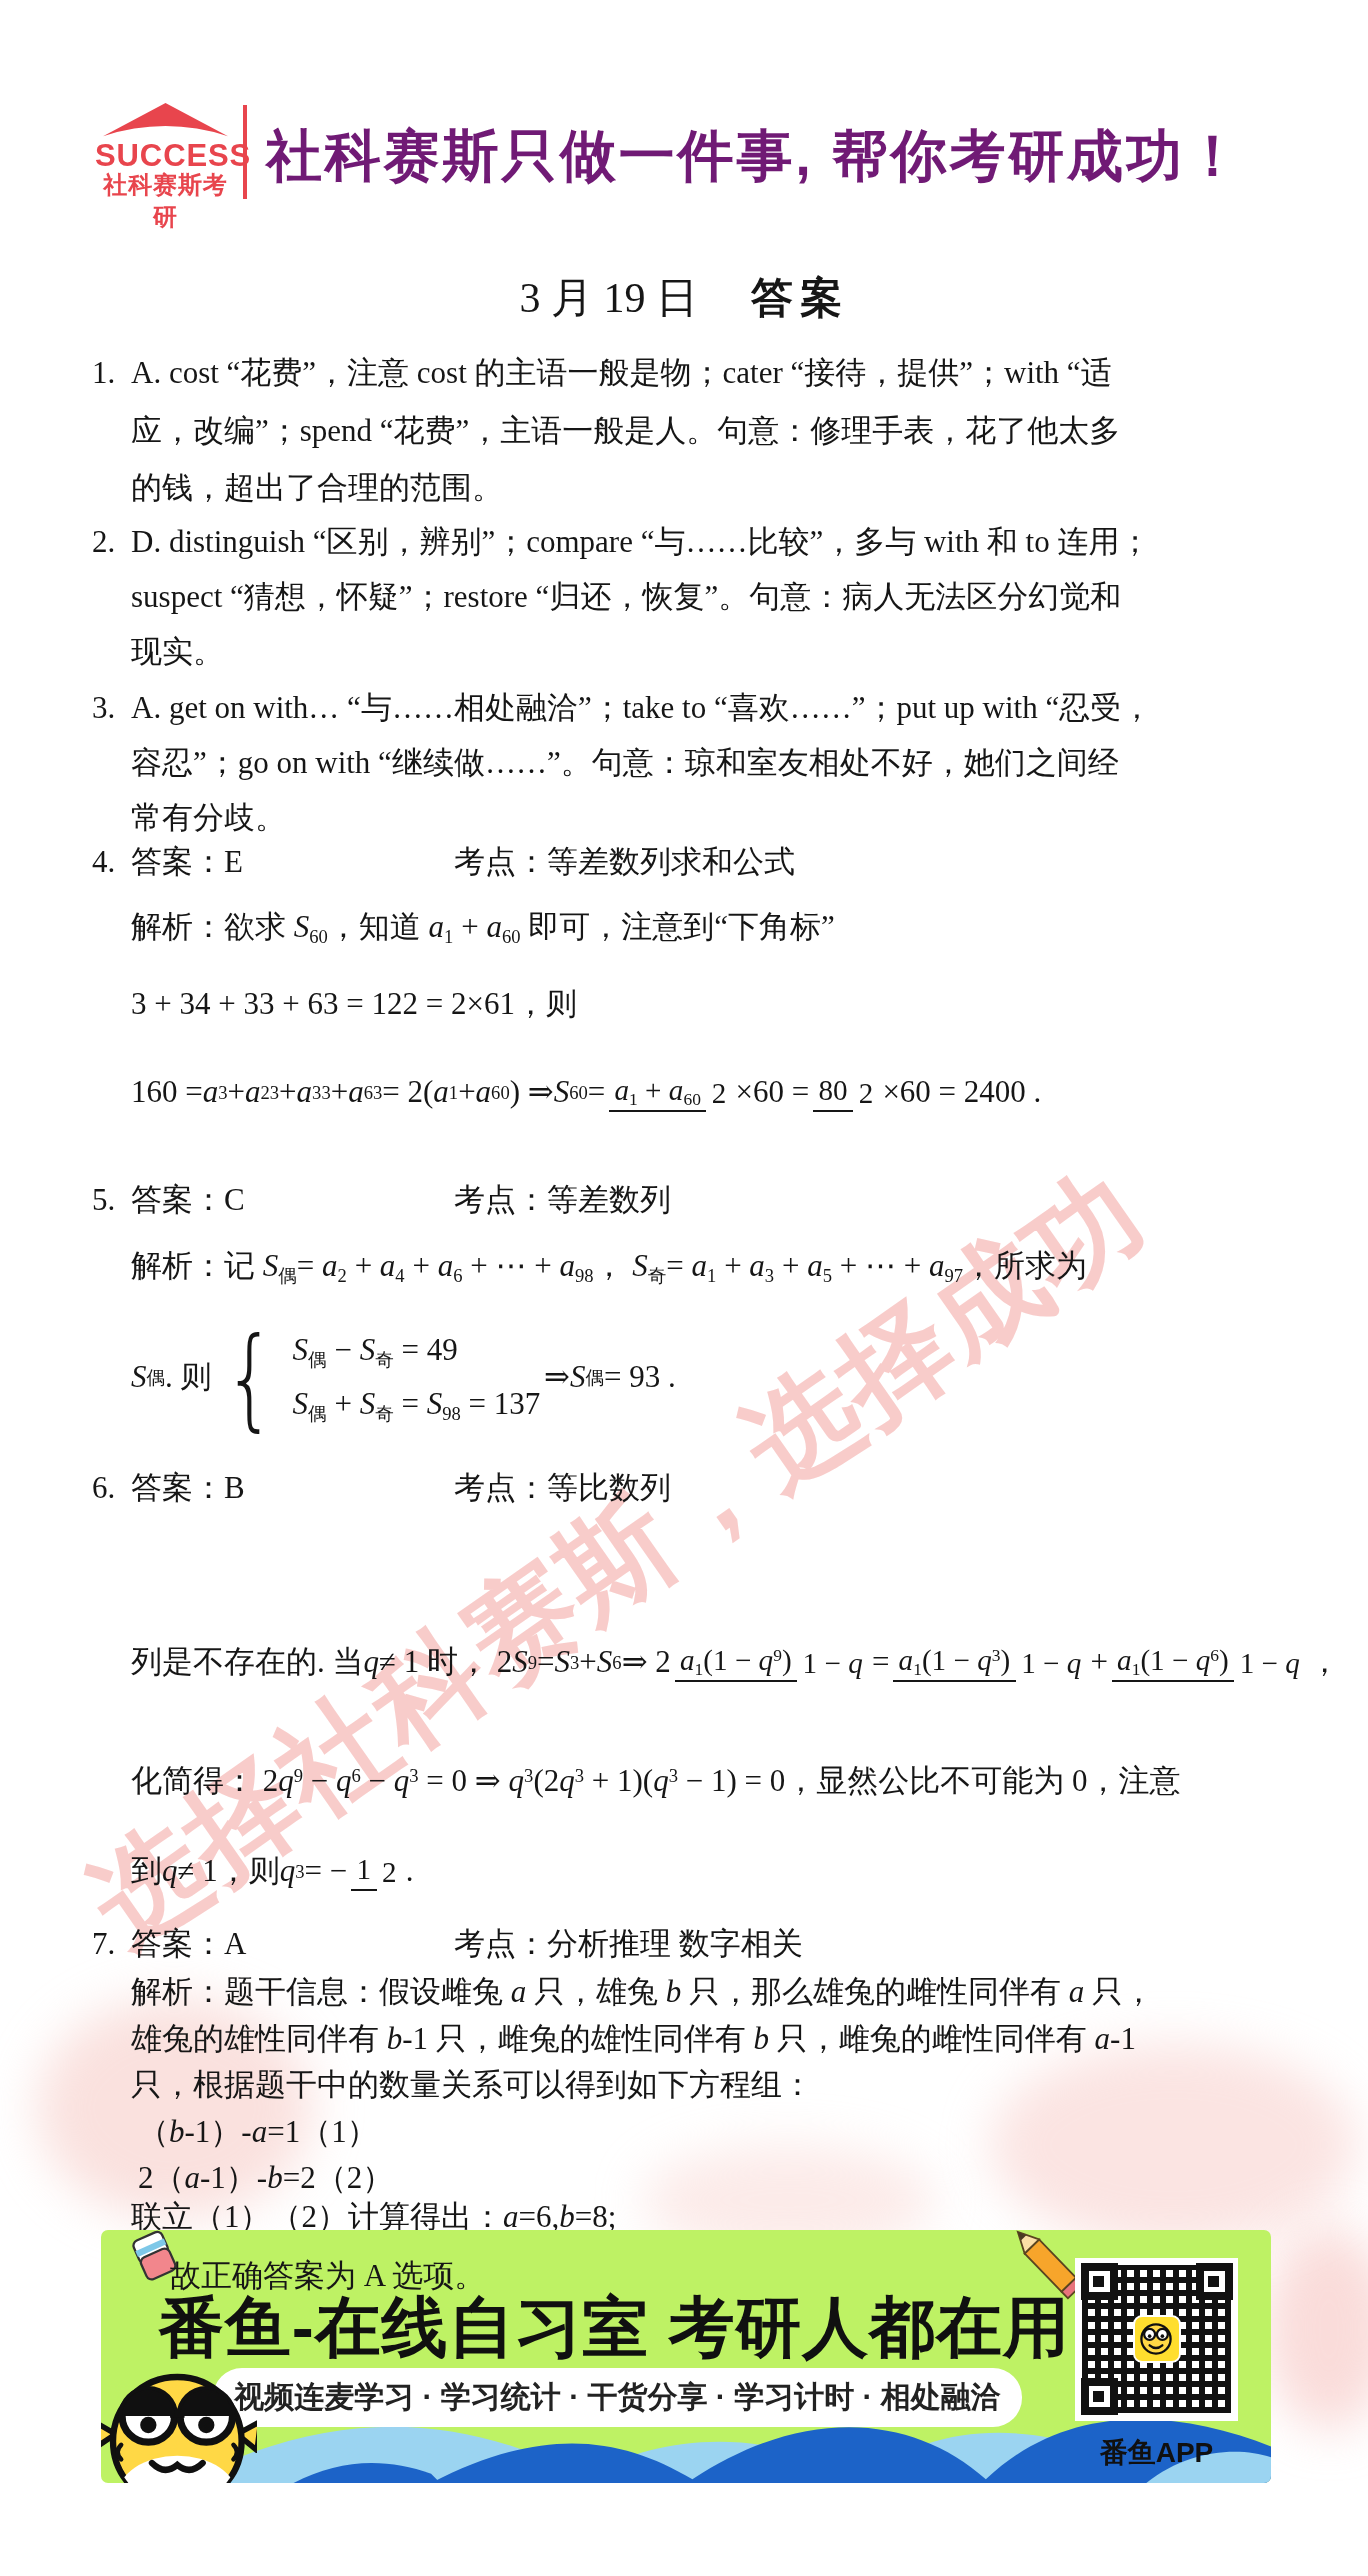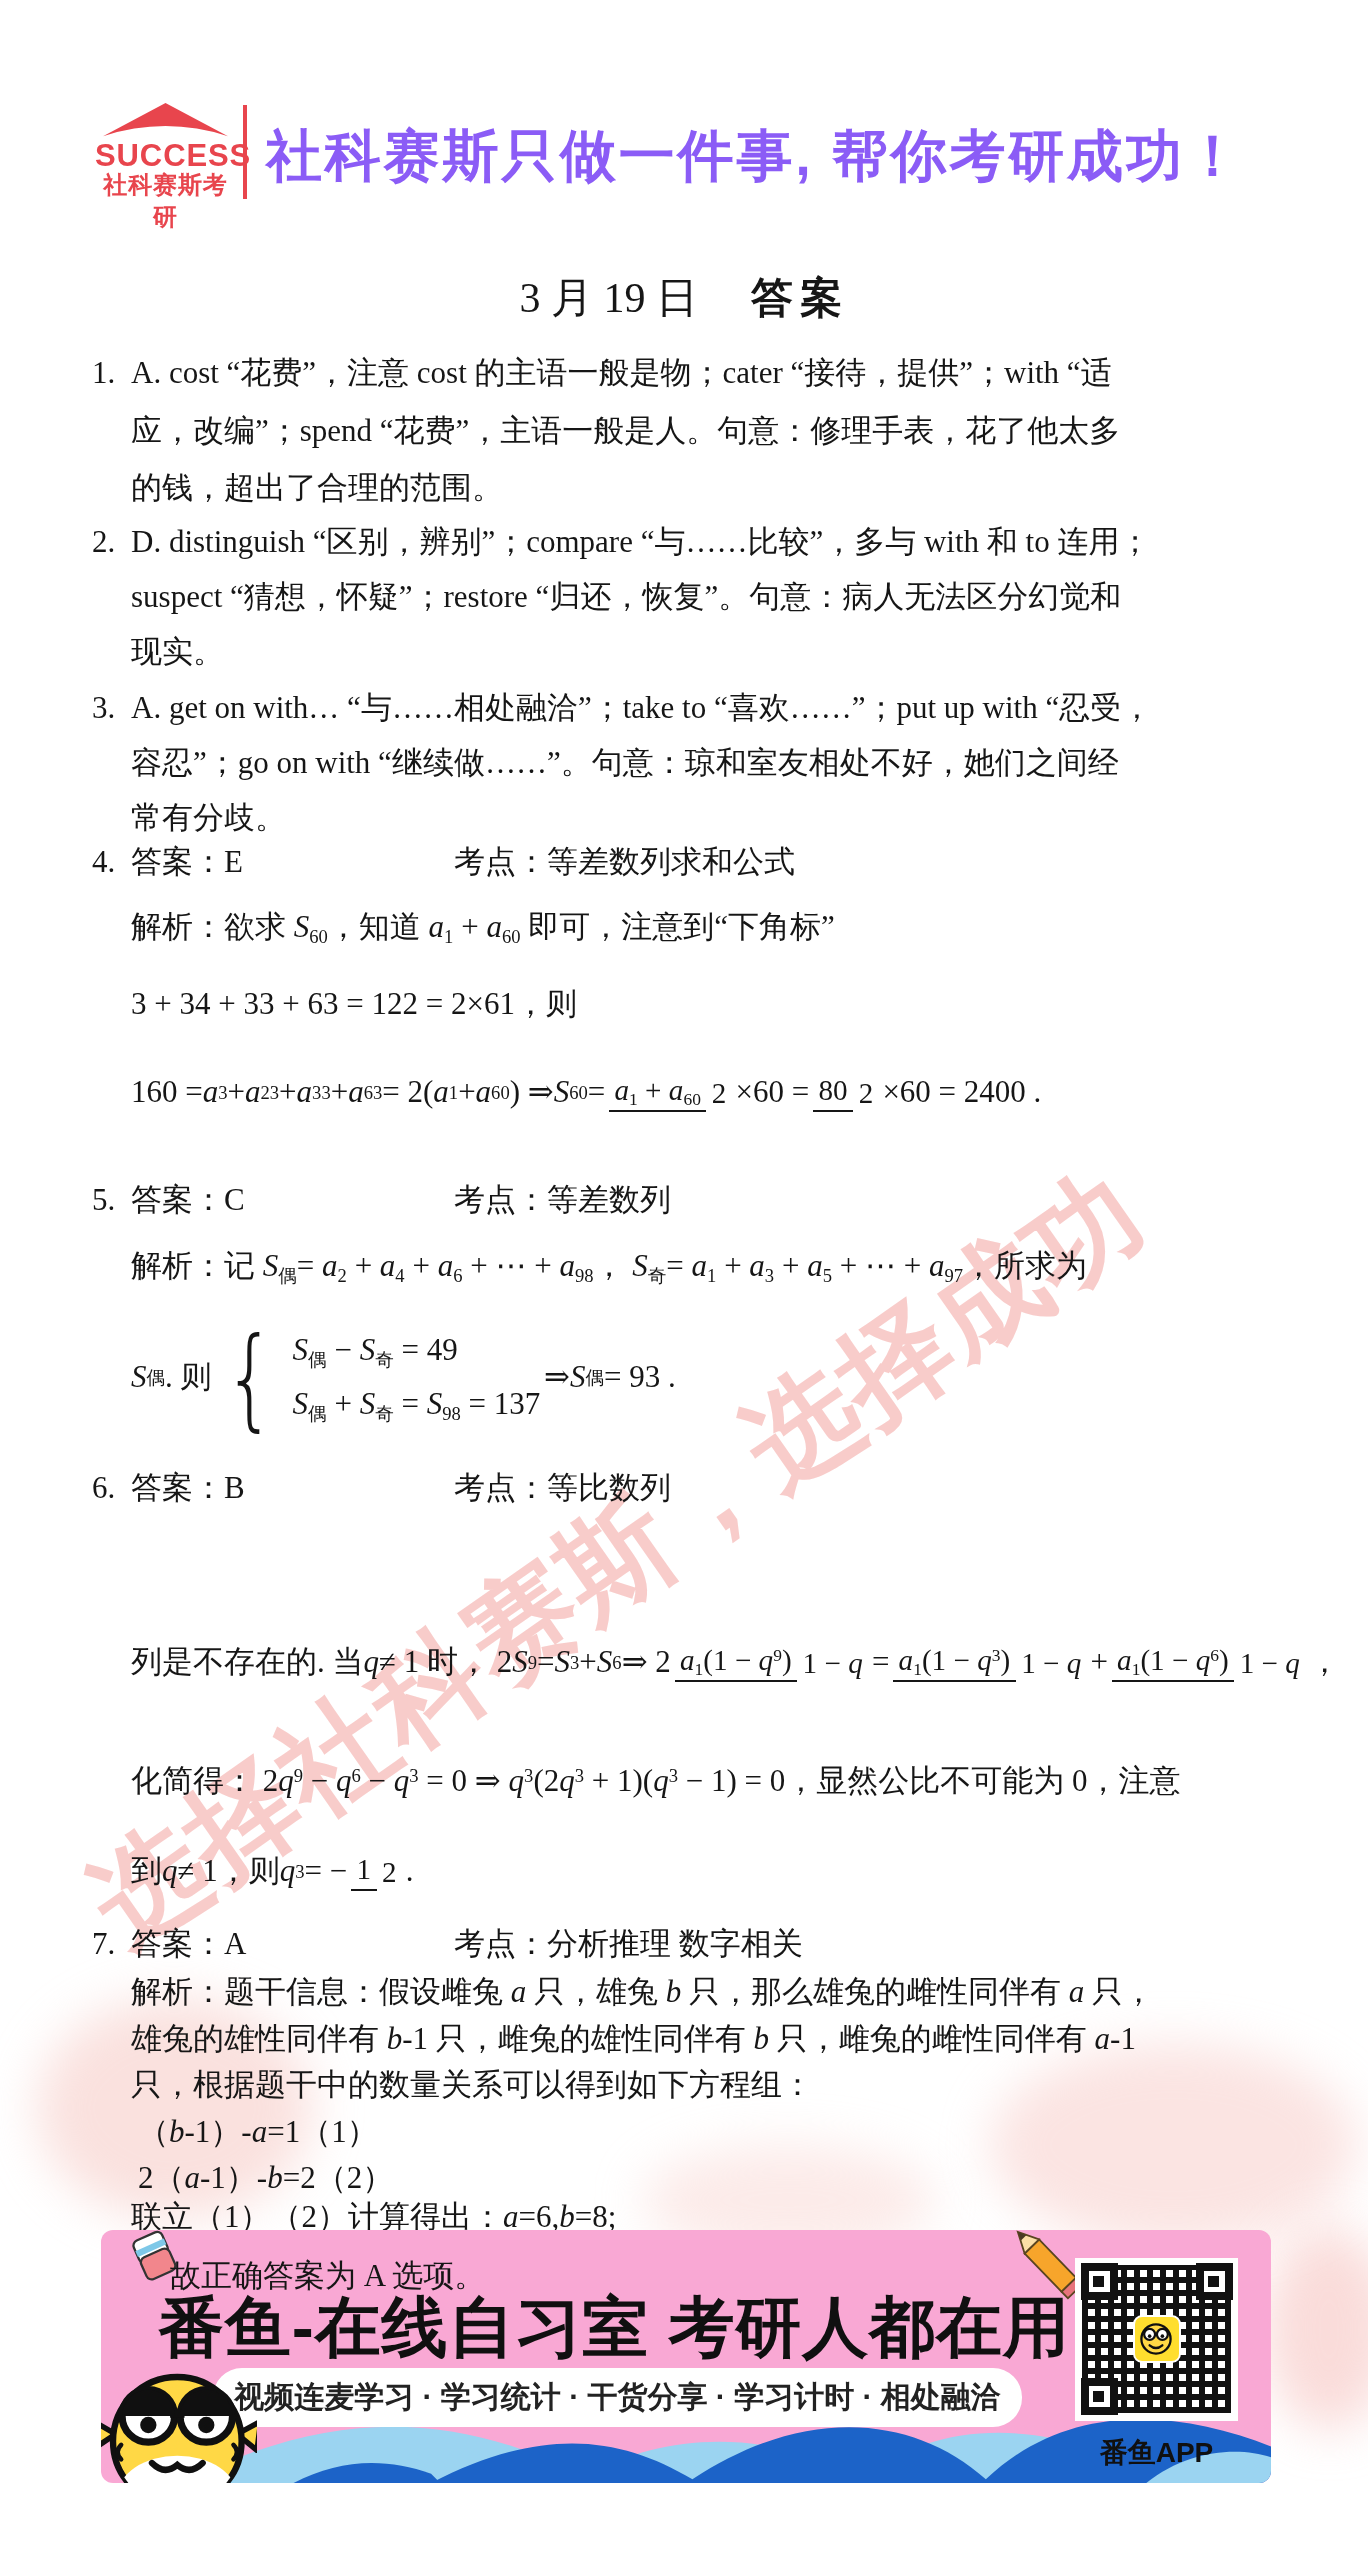--- a/index.html
+++ b/index.html
@@ -9,21 +9,21 @@
   .logo-roof{position:absolute;left:103px;top:103px;width:125px;height:35px;}
   .logo-brand{position:absolute;left:95px;top:138px;width:139px;text-align:center;
         font-family:"Liberation Sans","DejaVu Sans",sans-serif;font-weight:900;font-size:31px;
         letter-spacing:0.9px;color:#E8454D;}
   .logo-sub{position:absolute;left:92px;top:169px;width:147px;text-align:center;
         font-family:"Liberation Sans","DejaVu Sans",sans-serif;font-weight:900;font-size:24px;
         letter-spacing:0.9px;color:#E8454D;}
   .hdr-divider{position:absolute;left:243px;top:105px;width:3.7px;height:94px;background:#E8454D;}
   .slogan{position:absolute;left:266px;top:119px;width:1036px;
         font-family:"Liberation Sans","DejaVu Sans",sans-serif;font-weight:900;font-size:56px;
-        letter-spacing:2.8px;color:#8b5cf6;white-space:nowrap;}
+        letter-spacing:2.8px;color:#701a75;white-space:nowrap;}
   
   .doc-title{position:absolute;left:0;top:270px;width:100%;text-align:center;font-size:42px;white-space:nowrap;}
   .doc-title .t2{font-weight:bold;margin-left:53px;letter-spacing:7.3px;}
   
   .watermark{position:absolute;left:99px;top:1844px;width:1375px;height:134px;z-index:1;
         transform:rotate(-35deg);transform-origin:left center;
         font-family:"Liberation Sans","DejaVu Sans",sans-serif;font-weight:700;
         font-size:112px;letter-spacing:1.8px;color:rgba(243,162,158,0.55);white-space:nowrap;}
   .blob{position:absolute;border-radius:50%;filter:blur(24px);z-index:0;}
   .b1{left:37px;top:1998px;width:275px;height:220px;background:rgba(246,196,190,.5);}
@@ -40,22 +40,22 @@
         margin:0 3.7px;font-size:.94em;line-height:1.2;}
   .frac .num2{padding:0 5.5px 1.8px;border-bottom:2.3px solid #161616;}
   .frac .den{padding:1.8px 5.5px 0;}
   .fx{display:flex;align-items:center;height:101px;}
   .cx{display:flex;align-items:center;height:119px;}
   .cases{display:inline-flex;align-items:center;margin:0 3.7px;}
   .cases .brace{font-family:"DejaVu Sans","Liberation Sans",sans-serif;font-weight:100;
         font-size:110px;line-height:.8;margin-right:7.3px;transform:scaleX(.75);}
   .cases .col{display:inline-flex;flex-direction:column;gap:14.7px;}
   
-  .banner{position:absolute;left:101px;top:2230px;width:1170px;height:253px;background:#f9a8d4;
-        border-radius:12px;overflow:hidden;z-index:3;}
+  .banner{position:absolute;left:101px;top:2230px;width:1170px;height:253px;background:#bef264;
+        border-radius:7px;overflow:hidden;z-index:3;}
   .banner-title{position:absolute;left:57px;top:53px;
         font-family:"Liberation Sans","DejaVu Sans",sans-serif;font-weight:900;font-size:66px;
         letter-spacing:0.9px;color:#101010;white-space:nowrap;z-index:4;}
   .pill{position:absolute;left:112px;top:138px;width:809px;height:59px;background:#ffffff;
         border-radius:29px;display:flex;align-items:center;justify-content:center;z-index:5;}
   .pill-text{font-family:"Liberation Sans","DejaVu Sans",sans-serif;font-weight:700;font-size:30px;
         color:#222;white-space:nowrap;}
   .qr{position:absolute;left:974px;top:27.5px;width:163px;height:163px;background:#fff;
         padding:7.3px;box-sizing:border-box;z-index:6;}
   .qr-pattern{position:relative;width:100%;height:100%;

